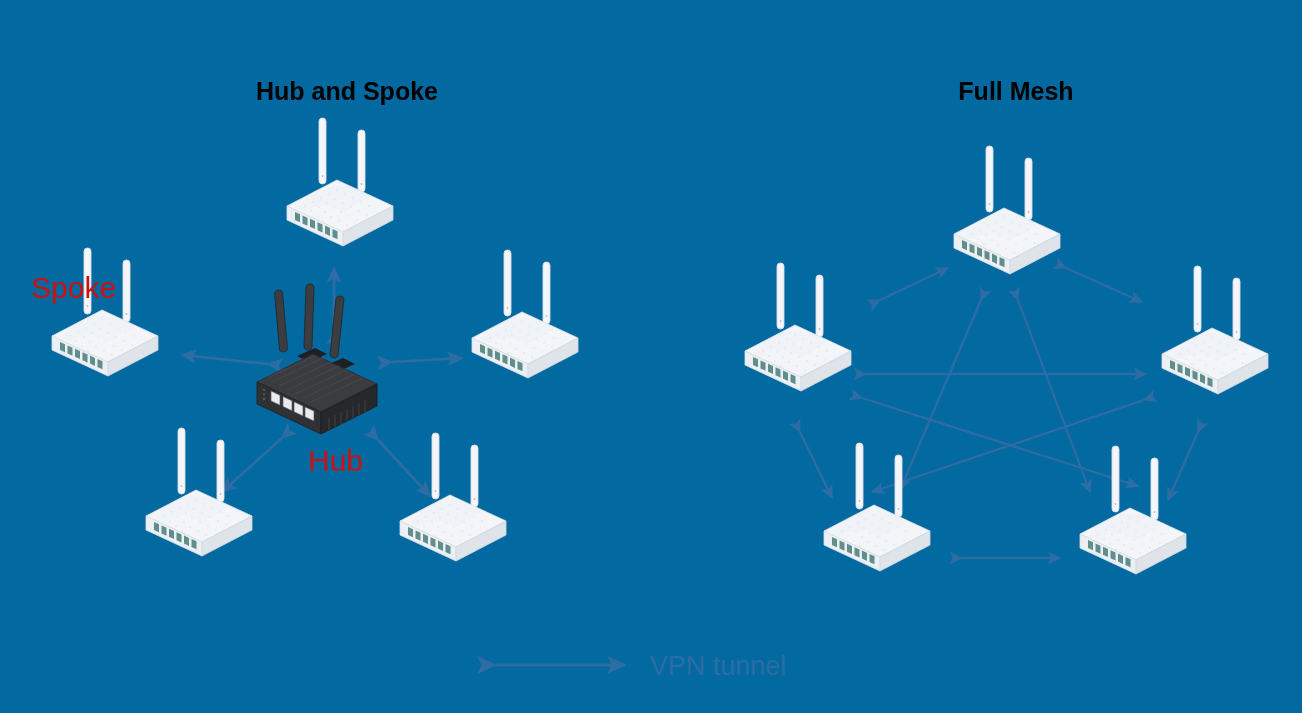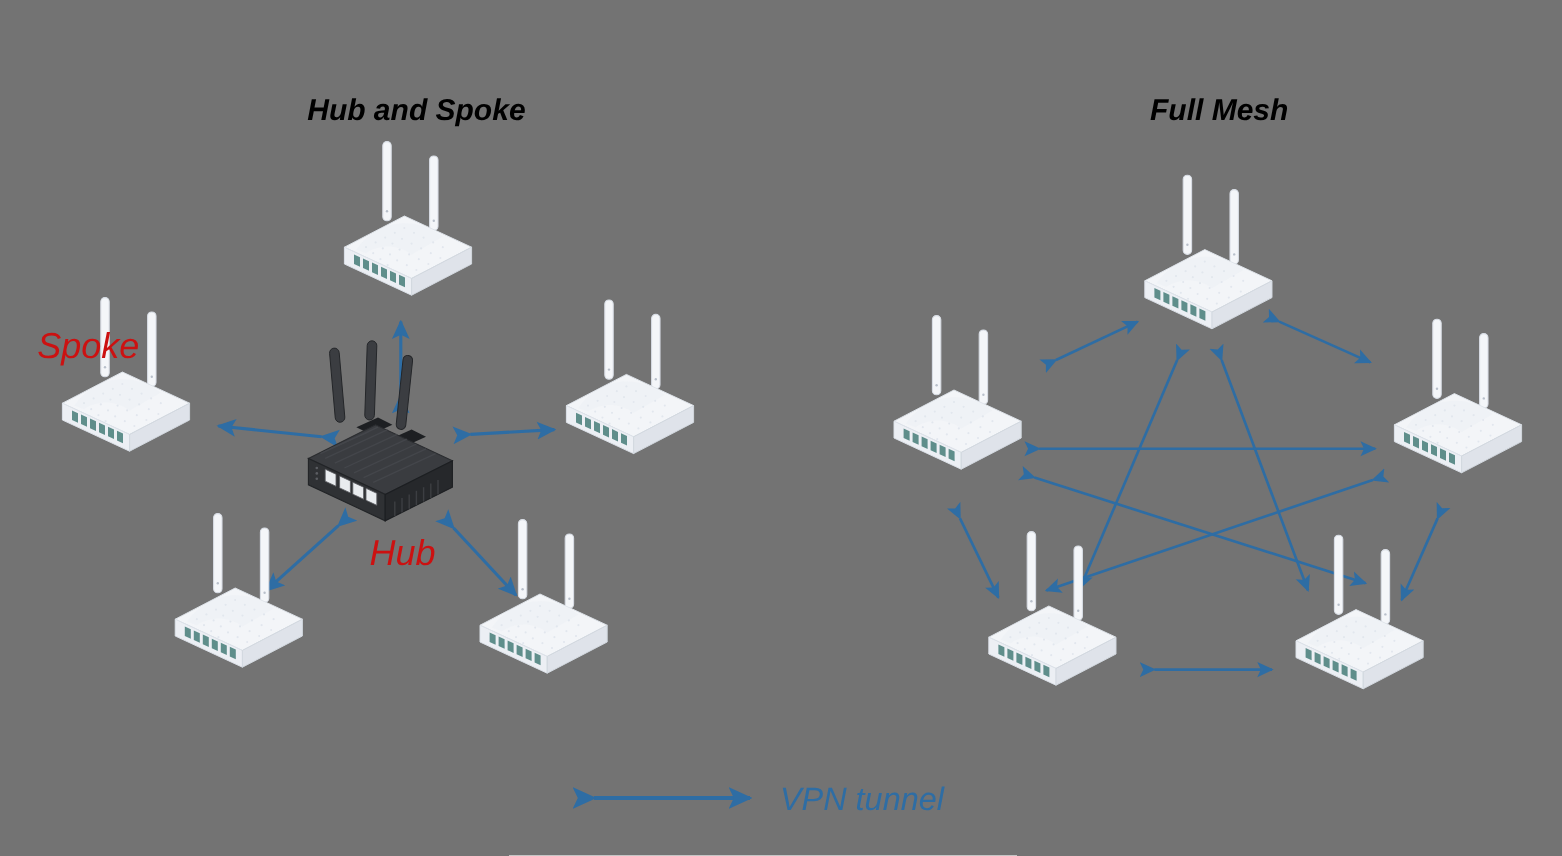--- a/index.html
+++ b/index.html
@@ -1,17 +1,17 @@
 <!DOCTYPE html>
 <html><head>
 <meta charset="utf-8">
 <style>
   html,body{margin:0;padding:0;background:#ffffff;}
   body{width:1302px;height:713px;font-family:"Liberation Sans",sans-serif;overflow:hidden;}
-  #stage{position:relative;width:1302px;height:713px;background:#737373;font-style:italic;}
+  #stage{position:relative;width:1302px;height:713px;background:#0369a1;}
   #stage svg{position:absolute;left:0;top:0;width:1302px;height:713px;}
   .ttl{font-weight:bold;font-size:25px;fill:#000000;font-family:"Liberation Sans",sans-serif;}
   .redlbl{font-size:30px;fill:#cc1111;font-family:"Liberation Sans",sans-serif;}
   .legendtxt{font-size:27px;fill:#2e6da4;font-family:"Liberation Sans",sans-serif;}
 </style>
 </head>
 <body>
 
 <div id="stage">
 <svg viewBox="0 0 1302 713" xmlns="http://www.w3.org/2000/svg">

